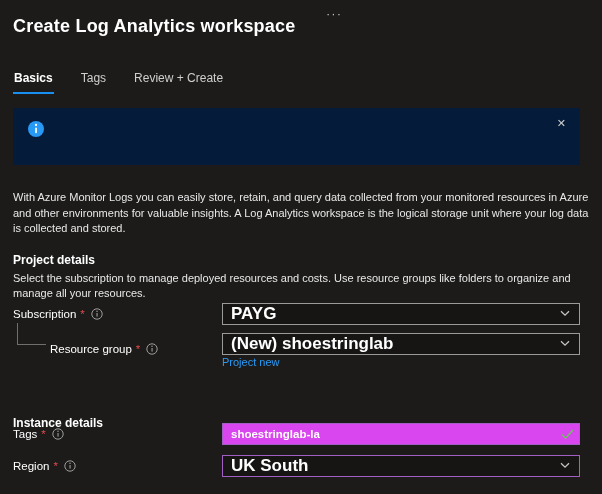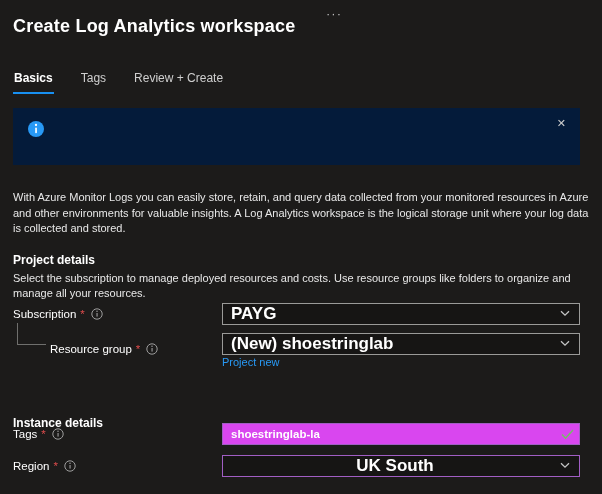--- a/index.html
+++ b/index.html
@@ -22,21 +22,21 @@
   
   .intro{position:absolute;left:13px;top:179px;width:578px;font-size:11px;line-height:1.42;color:#e8e8e8;}
   .section-heading{position:absolute;left:13px;font-size:12px;font-weight:bold;color:#ffffff;}
   .section-desc{position:absolute;left:13px;width:578px;font-size:11px;line-height:1.4;color:#e8e8e8;}
   
   .label-row{position:absolute;display:flex;align-items:center;height:22px;font-size:11.5px;color:#ffffff;gap:4px;}
   .req{color:#dc4b4b;font-size:11.5px;}
   .info-badge{display:inline-flex;margin-left:2px;}
   .field{position:absolute;left:222px;width:358px;height:22px;box-sizing:border-box;background:#161514;border:1px solid #9a9a98;display:flex;align-items:center;padding:0 8px;font-size:17px;font-weight:600;color:#ffffff;cursor:pointer;}
   .field .val{flex:1;white-space:nowrap;overflow:hidden;}
-  .field.modified{border:1px solid #a15ec4;text-align:center;}
+  .field.modified{border:1px solid #a15ec4;}
   .name-input{position:absolute;left:222px;width:358px;height:22px;box-sizing:border-box;background:#d946ef;border:1px solid #a15ec4;color:#ffffff;font-size:11.5px;font-weight:600;font-family:inherit;padding:0 26px 0 8px;outline:none;}
   .field-suffix{position:absolute;width:14px;height:14px;display:flex;align-items:center;justify-content:center;}
   .tree-connector{position:absolute;left:17px;top:323px;width:28px;height:21px;border-left:1px solid #6f6f6d;border-bottom:1px solid #6f6f6d;}
   .create-new{position:absolute;left:222px;top:356px;font-size:11px;color:#2899f5;text-decoration:none;cursor:pointer;}
 </style>
 </head>
 <body>
 
 <div class="page">
 

